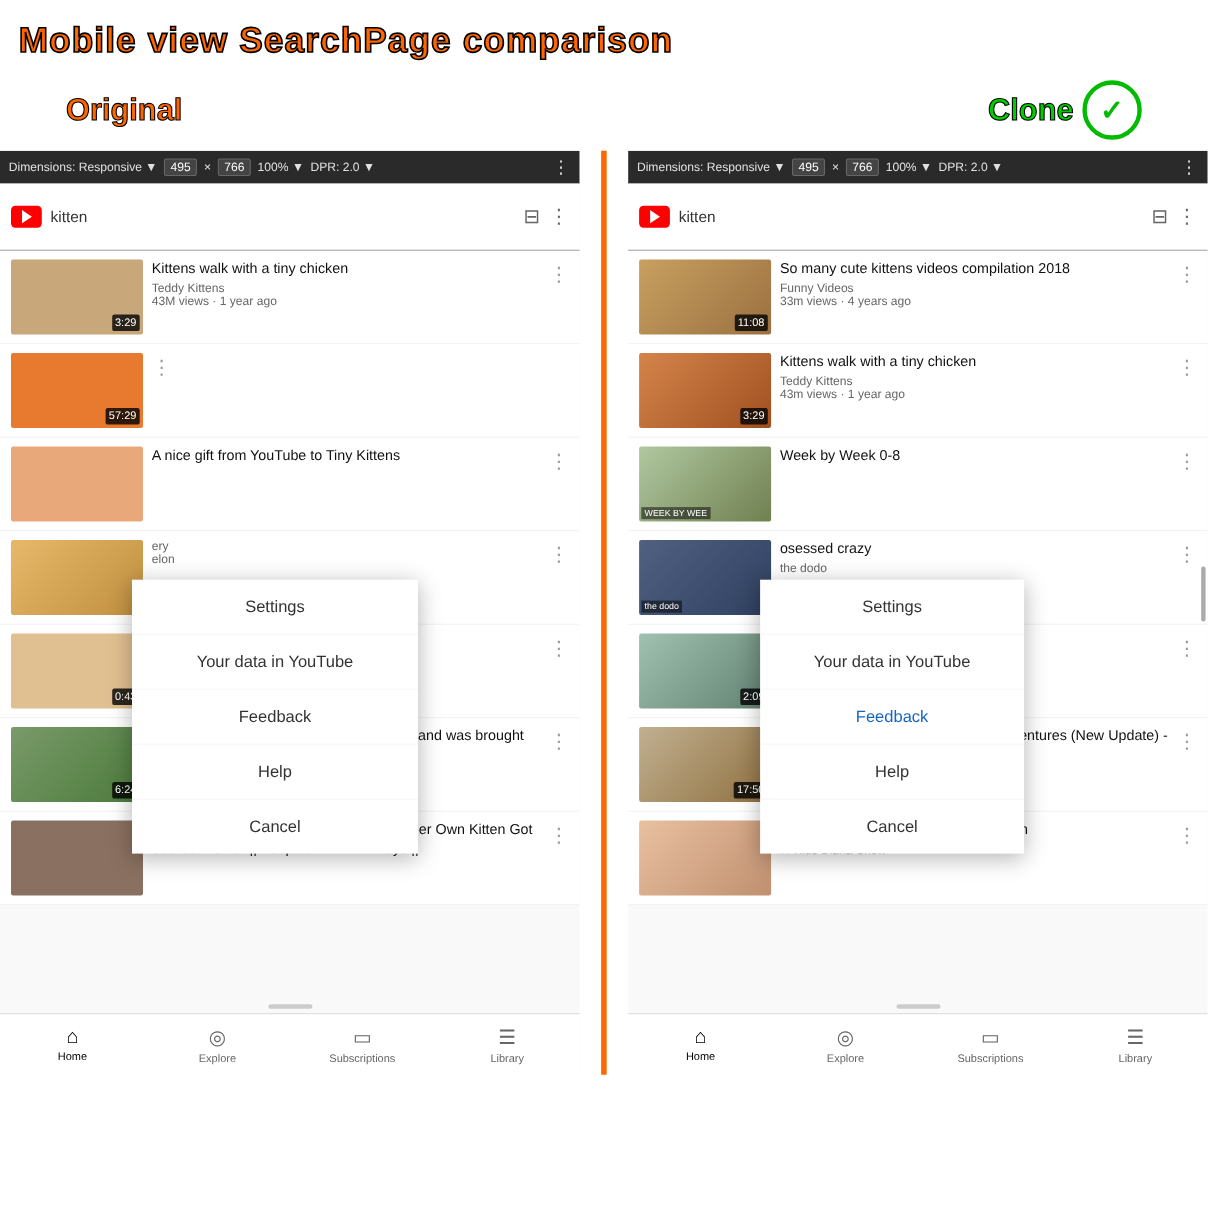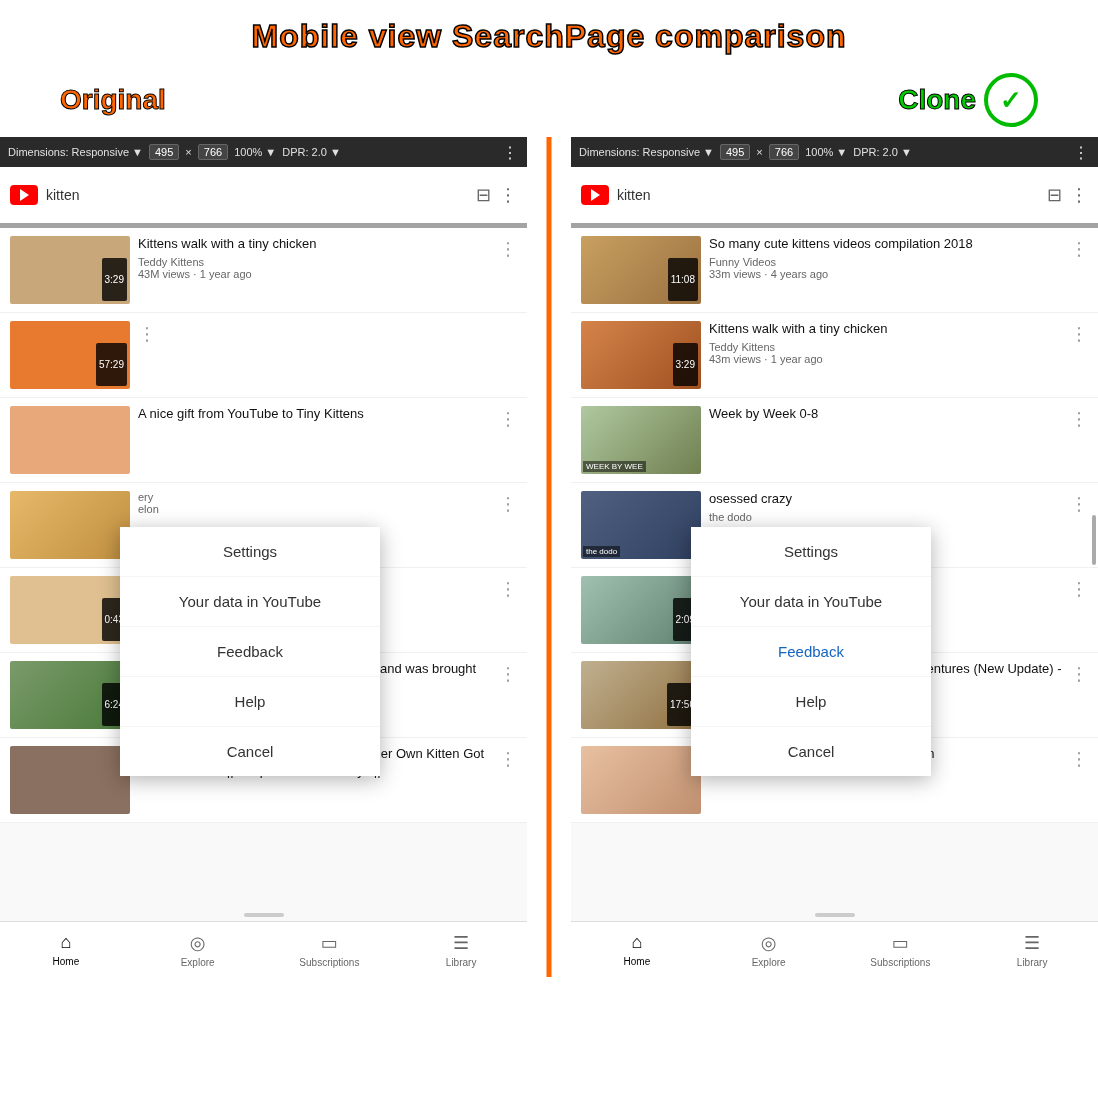--- a/index.html
+++ b/index.html
@@ -1,21 +1,20 @@
 <!DOCTYPE html>
 <html><head>
   <meta charset="utf-8">
   <style>
     * { box-sizing: border-box; margin: 0; padding: 0; }
     body { width: 1098px; height: 1104px; background: #fff; font-family: Arial, sans-serif; overflow: hidden; }
 
     
     .page-header {
-      text-align: center;
-      padding: 18px 4px 10px;
+      padding: 18px 17px 10px;
       font-size: 32px;
       font-weight: 900;
       color: #ff6600;
       -webkit-text-stroke: 1.5px #000;
       letter-spacing: 1px;
     }
 
     .labels-row {
       display: flex;
       justify-content: space-between;
@@ -109,21 +108,21 @@
       display: flex;
       flex-direction: column;
     }
 
     
     .yt-searchbar {
       background: #fff;
       display: flex;
       align-items: center;
       padding: 20px 10px;
-      border-bottom: 5px solid #a3a3a3;
+      border-bottom: 1px solid #a3a3a3;
       gap: 8px;
       height: 61px;
     }
     .yt-logo {
       width: 28px;
       height: 20px;
       background: #ff0000;
       border-radius: 4px;
       display: flex;
       align-items: center;
@@ -169,21 +168,21 @@
       border-radius: 2px;
       overflow: hidden;
     }
     .thumb-duration {
       position: absolute;
       bottom: 3px;
       right: 3px;
       background: rgba(0,0,0,0.8);
       color: #fff;
       font-size: 10px;
-      padding: 16px 3px;
+      padding: 2px 3px;
       border-radius: 2px;
       text-align: right;
     }
     .video-info { flex: 1; min-width: 0; }
     .video-title {
       font-size: 13px;
       font-weight: 500;
       color: #111;
       line-height: 1.3;
       margin-bottom: 3px;

